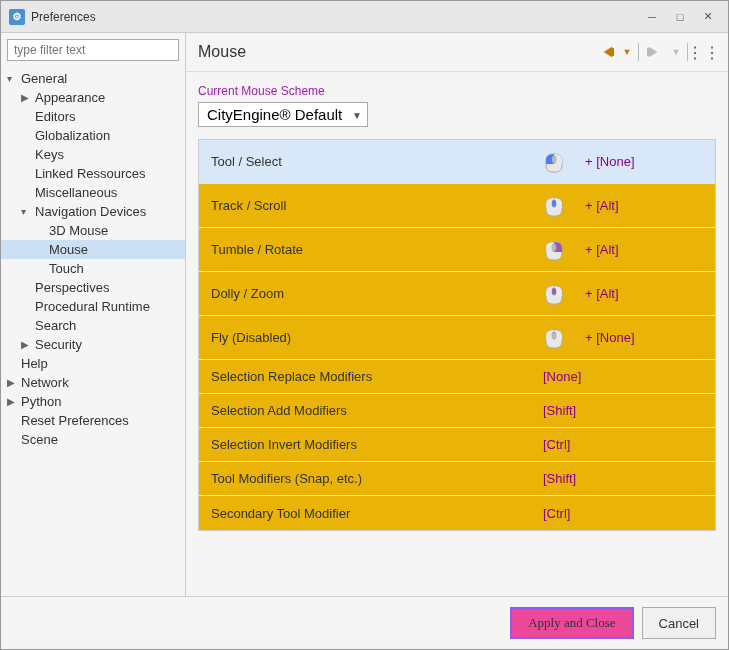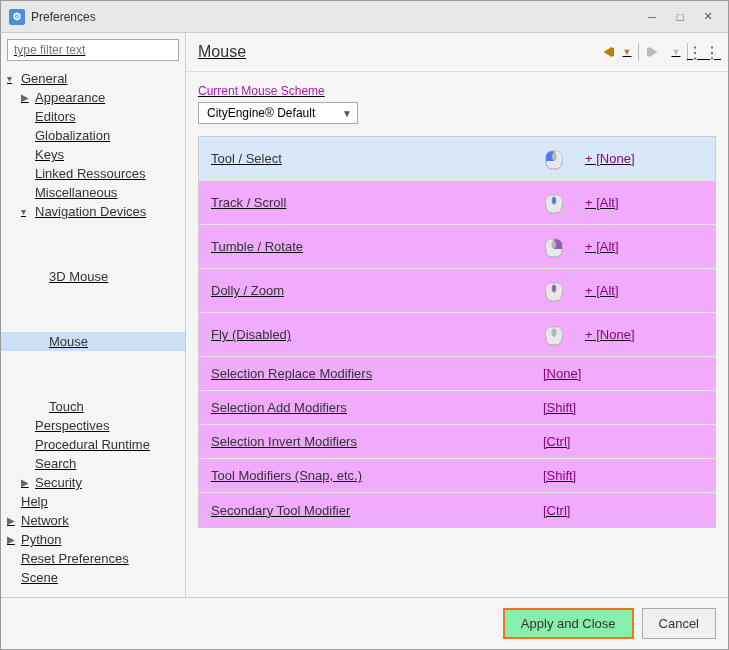--- a/index.html
+++ b/index.html
@@ -64,21 +64,20 @@
       align-items: center;
       justify-content: center;
       font-size: 11px;
       color: #555;
     }
 
     .content-area {
       display: flex;
       flex: 1;
       overflow: hidden;
-      text-decoration: underline;
     }
 
     
     .sidebar {
       width: 185px;
       background: #f5f5f5;
       border-right: 1px solid #ccc;
       display: flex;
       flex-direction: column;
       flex-shrink: 0;
@@ -109,21 +108,21 @@
     .tree-item.selected { background: #cce0f5; }
     .tree-item .arrow {
       width: 14px;
       font-size: 10px;
       color: #666;
       display: inline-block;
     }
     .tree-item .label { flex: 1; }
     .tree-item.level-1 { padding-left: 6px; }
     .tree-item.level-2 { padding-left: 20px; }
-    .tree-item.level-3 { padding-left: 34px; margin-top: 46px; }
+    .tree-item.level-3 { padding-left: 34px; }
 
     
     .main-panel {
       flex: 1;
       display: flex;
       flex-direction: column;
       background: #f5f5f5;
       overflow: hidden;
     }
     .panel-header {
@@ -175,21 +174,21 @@
     }
     .scheme-label {
       font-size: 12px;
       color: #a21caf;
       margin-bottom: 4px;
     }
     .scheme-dropdown {
       padding: 3px 24px 3px 8px;
       border: 1px solid #aaa;
       background: white;
-      font-size: 12px;
+      font-size: 15px;
       cursor: pointer;
       appearance: none;
       -webkit-appearance: none;
       min-width: 160px;
       position: relative;
     }
     .dropdown-wrapper {
       position: relative;
       display: inline-block;
     }
@@ -199,21 +198,21 @@
       top: 50%;
       transform: translateY(-50%);
       pointer-events: none;
       font-size: 10px;
       color: #555;
     }
 
     
     .bindings-table {
       border: 1px solid #ccc;
-      background: #f0abfc;
+      background: #eab308;
     }
     .binding-row {
       display: flex;
       align-items: center;
       padding: 6px 12px;
       border-bottom: 1px solid #e8e8e8;
       min-height: 34px;
     }
     .binding-row:last-child { border-bottom: none; }
     .binding-row.highlighted { background: #d8e8f8; }
@@ -245,22 +244,23 @@
     }
     .btn {
       padding: 6px 16px;
       font-size: 13px;
       cursor: pointer;
       border: 1px solid #aaa;
       background: #f0f0f0;
       color: #333;
     }
     .btn.primary {
-      background: #86efac;
-      border: 2px solid #f97316;
+      background: #ec4899;
+      border: 2px solid #8b5cf6;
+      font-family: Liberation Serif, serif;
     }
   </style>
 </head>
 <body>
 
 <div class="window">
 
   <div class="title-bar">
     <div class="title-bar-icon">⚙</div>
     <span class="title-bar-title">Preferences</span>

